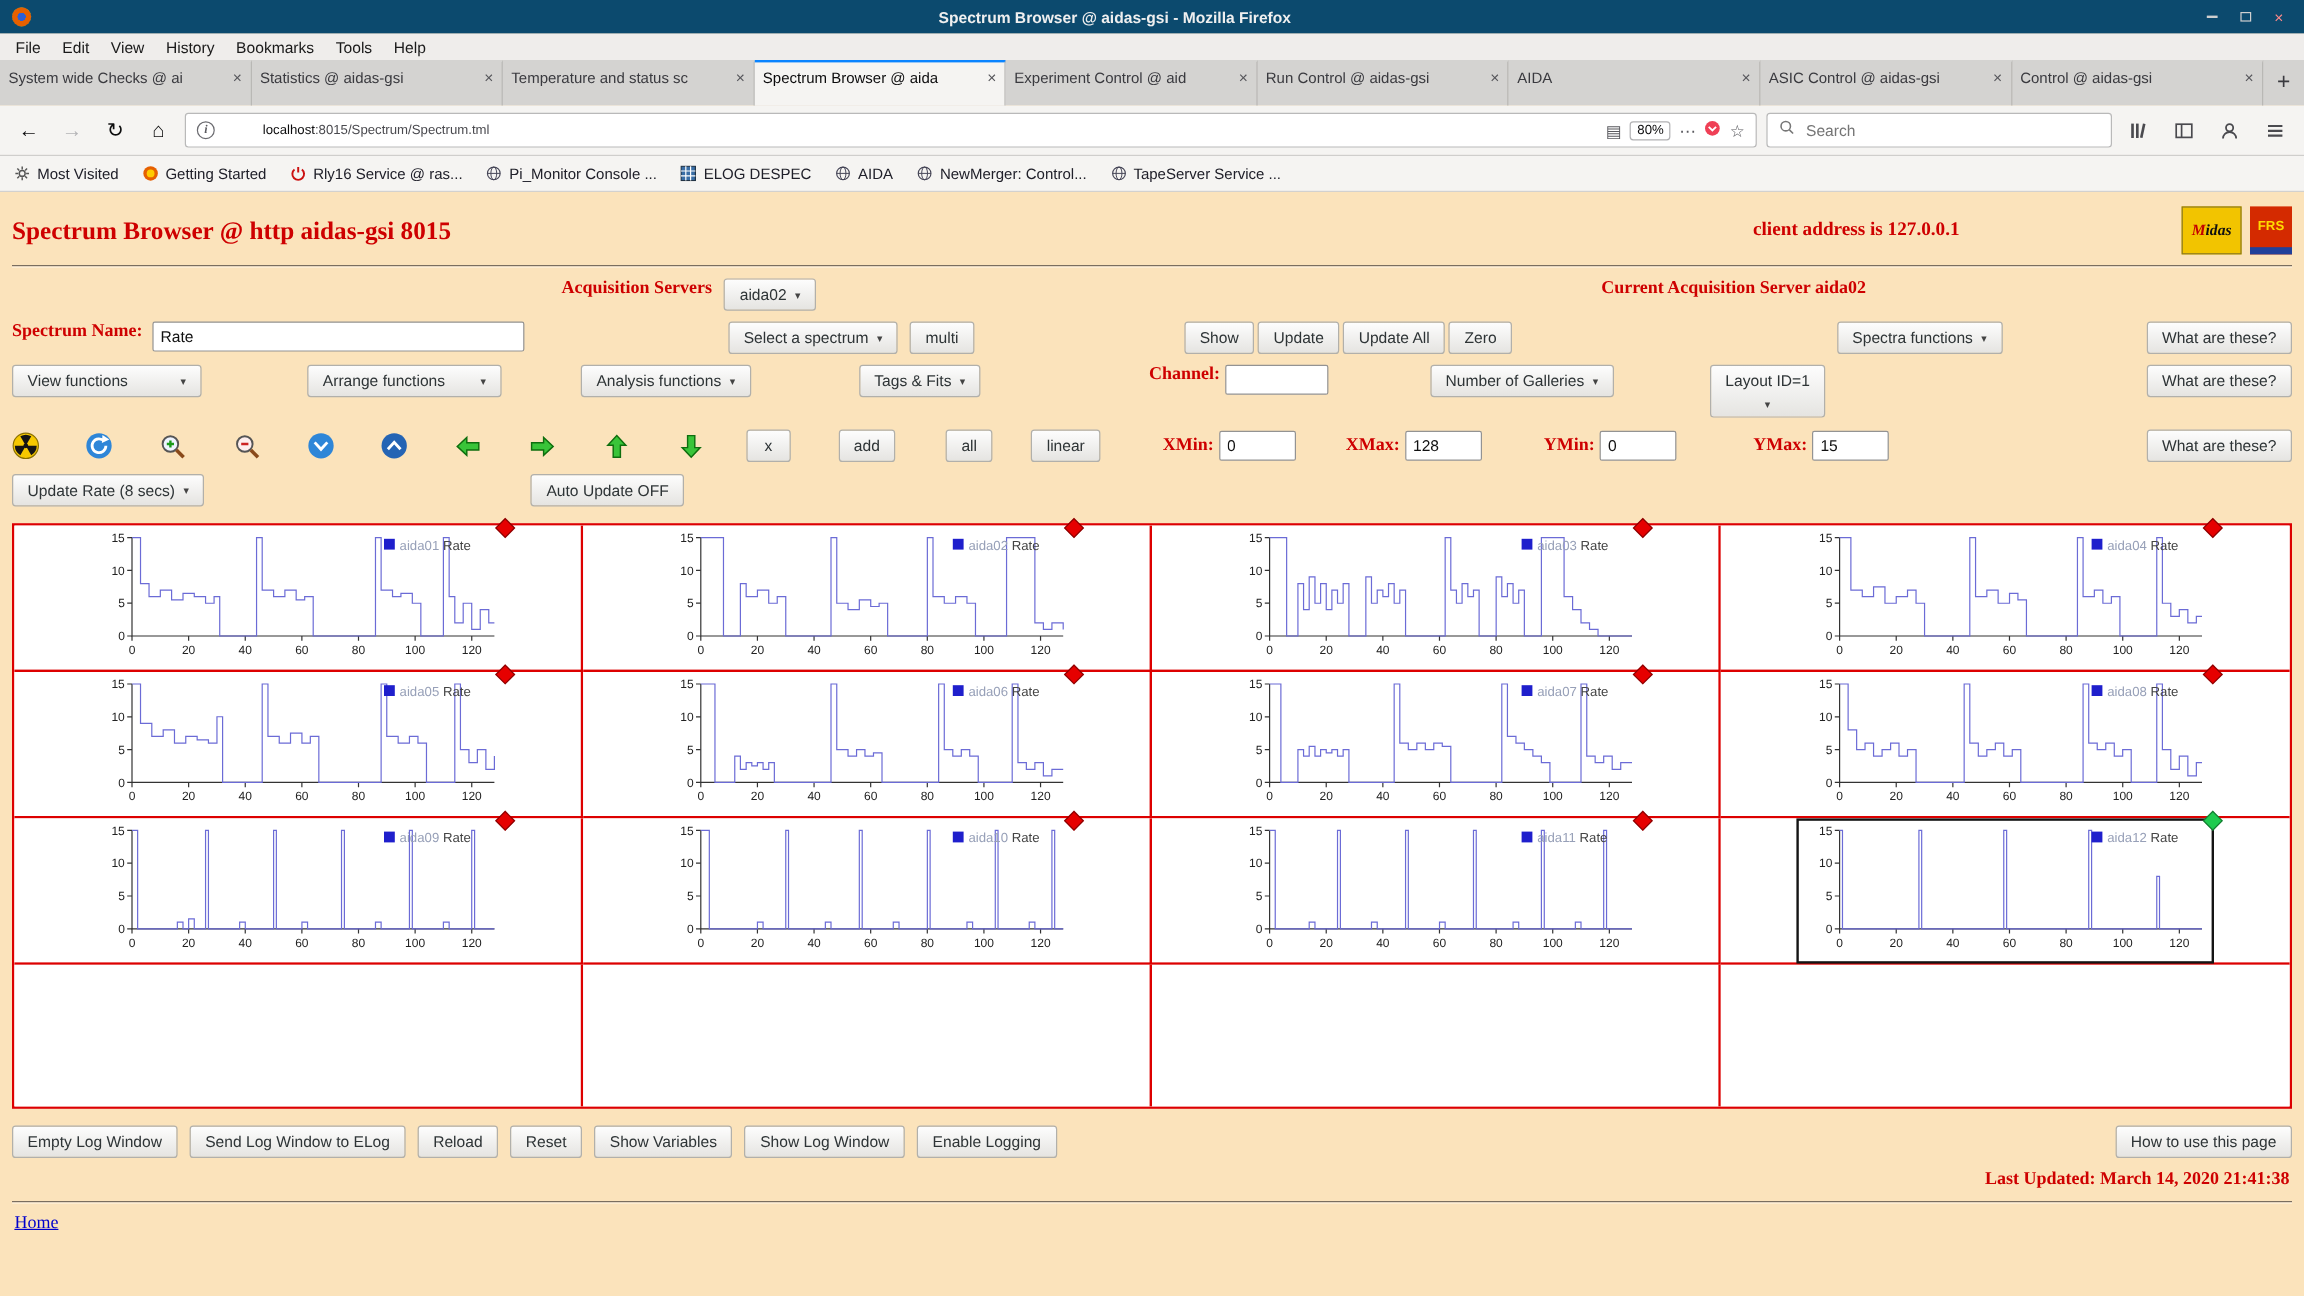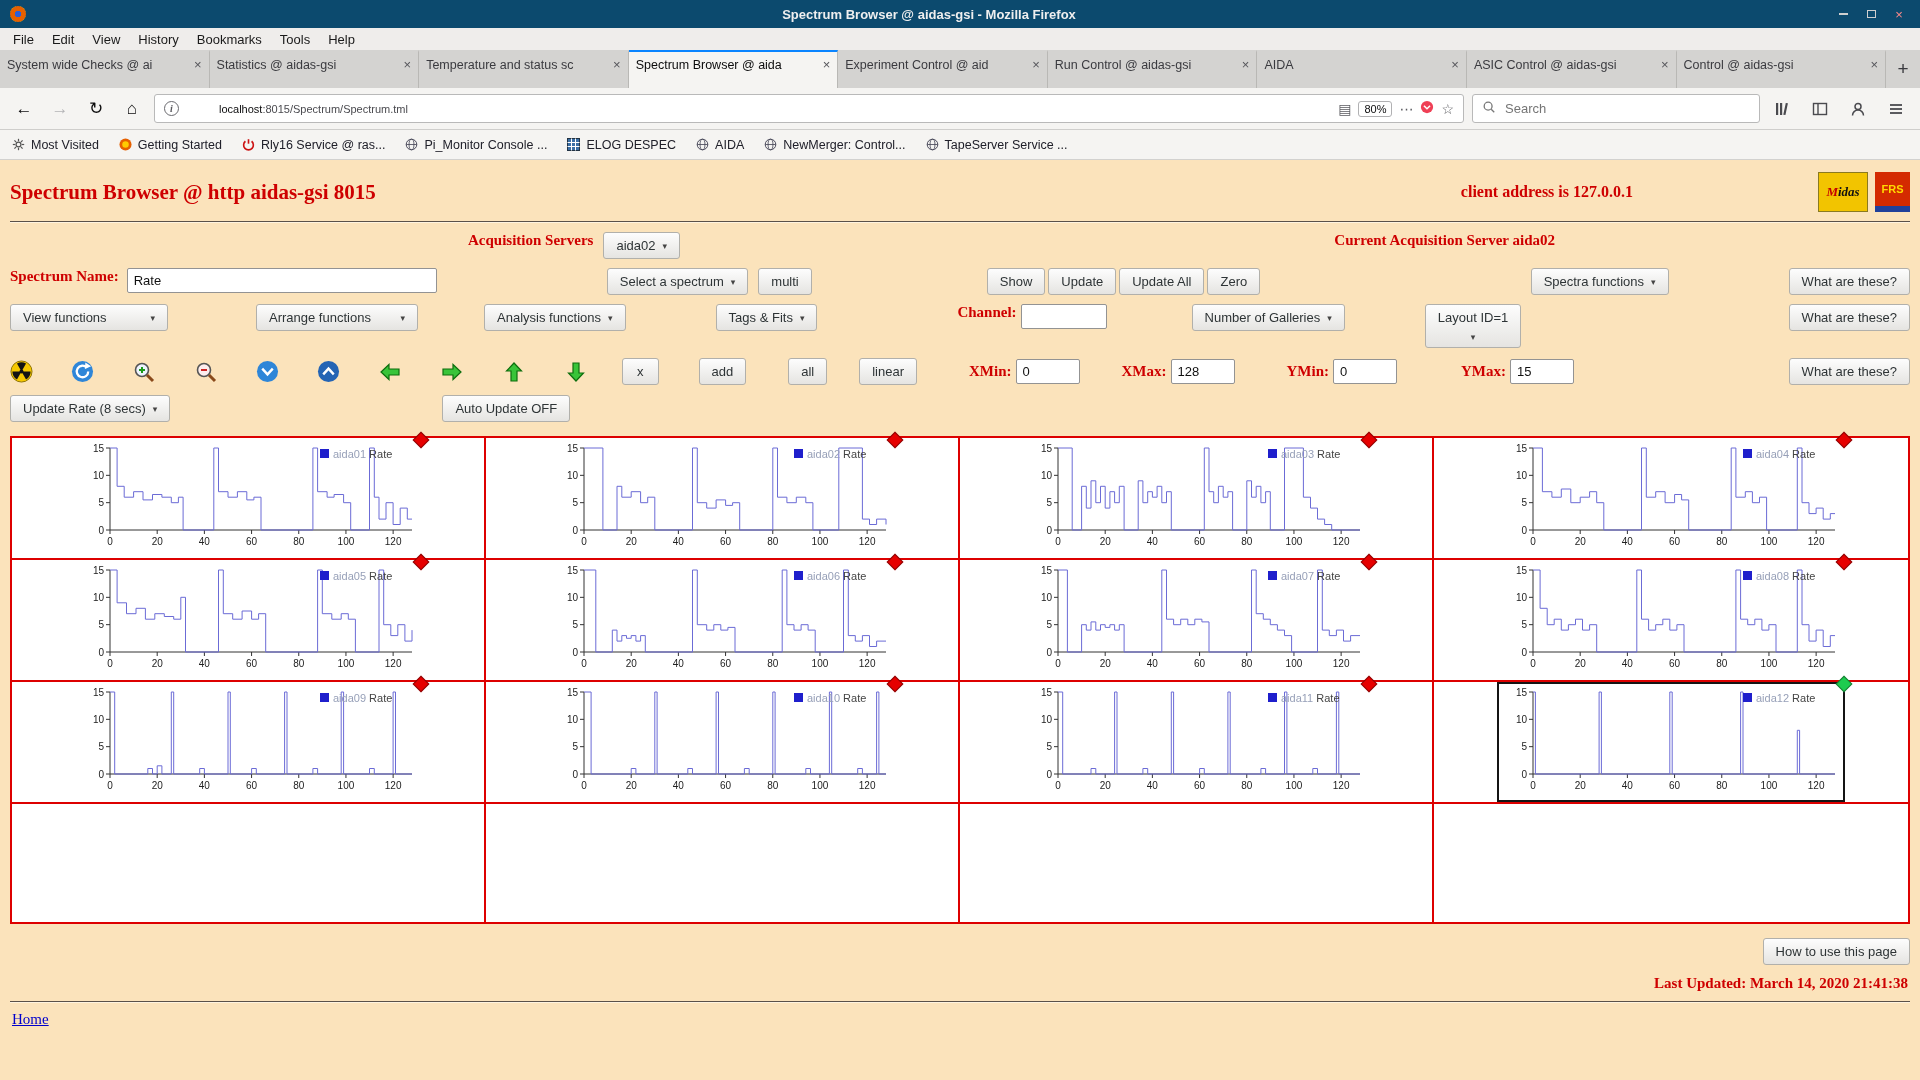--- a/index.html
+++ b/index.html
@@ -864,20 +864,29 @@
             <text x="257" y="18" text-anchor="start" font-size="11" fill="#444"><tspan fill="#97a0b8">aida12</tspan><tspan fill="#444"> Rate</tspan></text>
           </svg><div class="diamond" style="background: rgb(30, 203, 79);"></div></div>
       </div>
       <div class="gcell bottom"></div>
       <div class="gcell bottom"></div>
       <div class="gcell bottom"></div>
       <div class="gcell bottom"></div>
     </div>
 
   <div class="footer-row">
+    <span id="footer-buttons" style="display:flex; gap:10px;">
+        <span class="btn">Empty Log Window</span>
+        <span class="btn">Send Log Window to ELog</span>
+        <span class="btn">Reload</span>
+        <span class="btn">Reset</span>
+        <span class="btn">Show Variables</span>
+        <span class="btn">Show Log Window</span>
+        <span class="btn">Enable Logging</span>
+      </span>
     <span class="btn push-right">
         <span>How to use this page</span>
       </span>
   </div>
 
   <div class="last-updated">Last Updated: March 14, 2020 21:41:38</div>
 
   <hr class="rule">
 
   <a class="home-link" href="#">Home</a>

